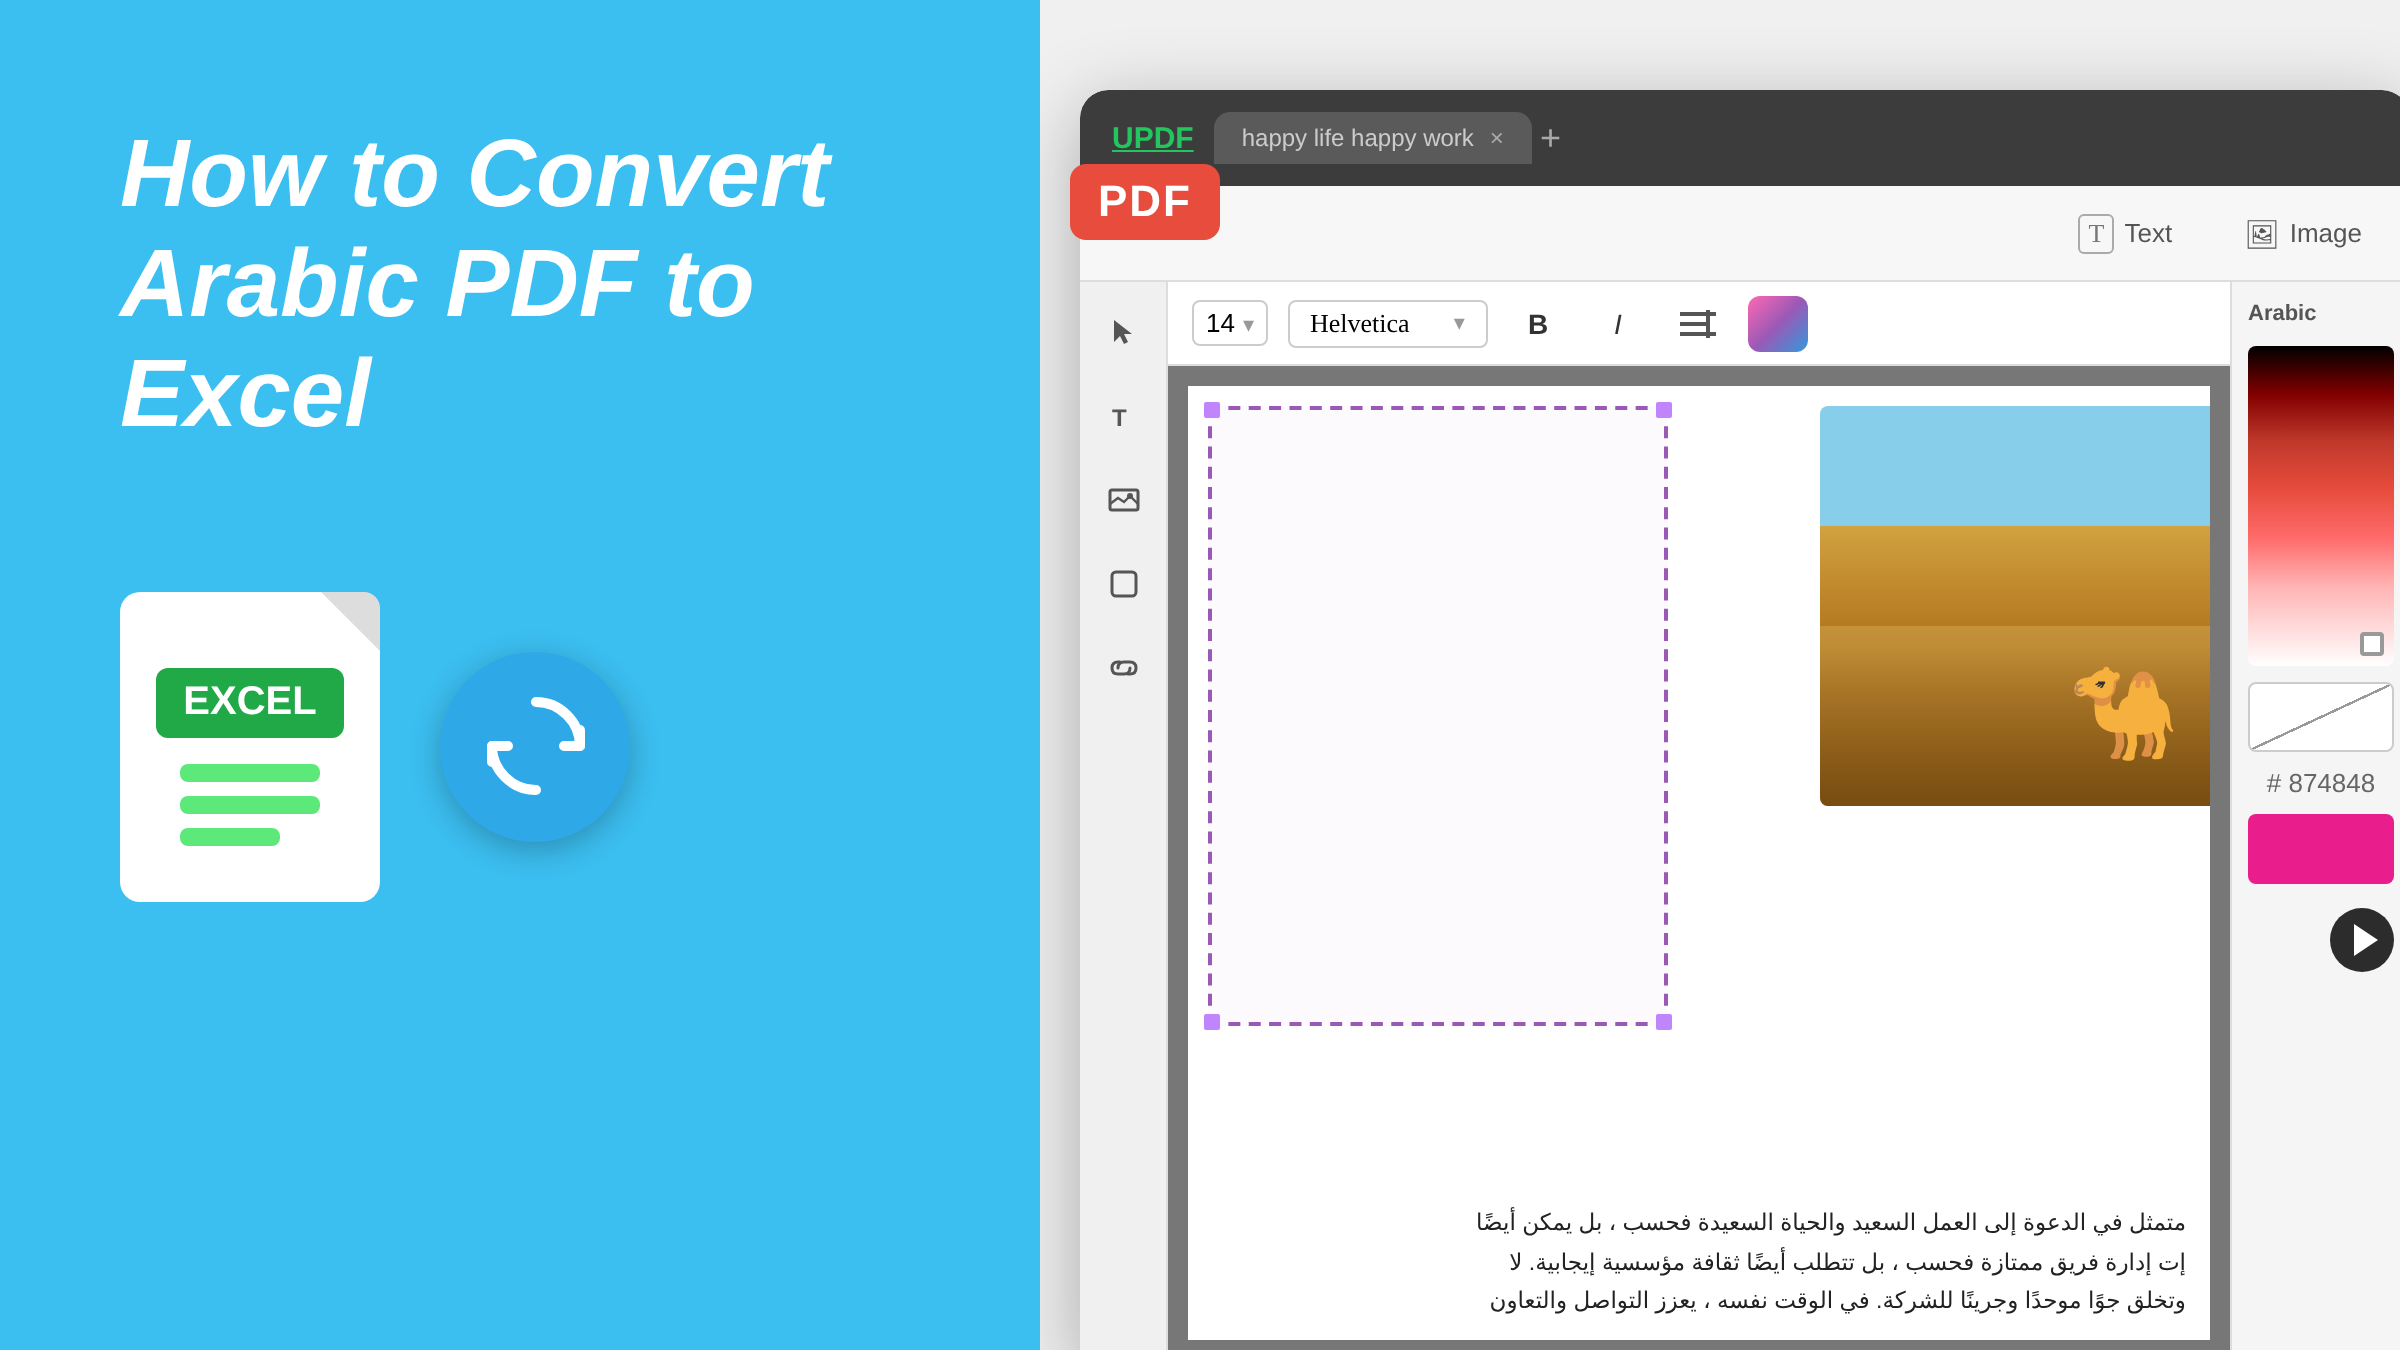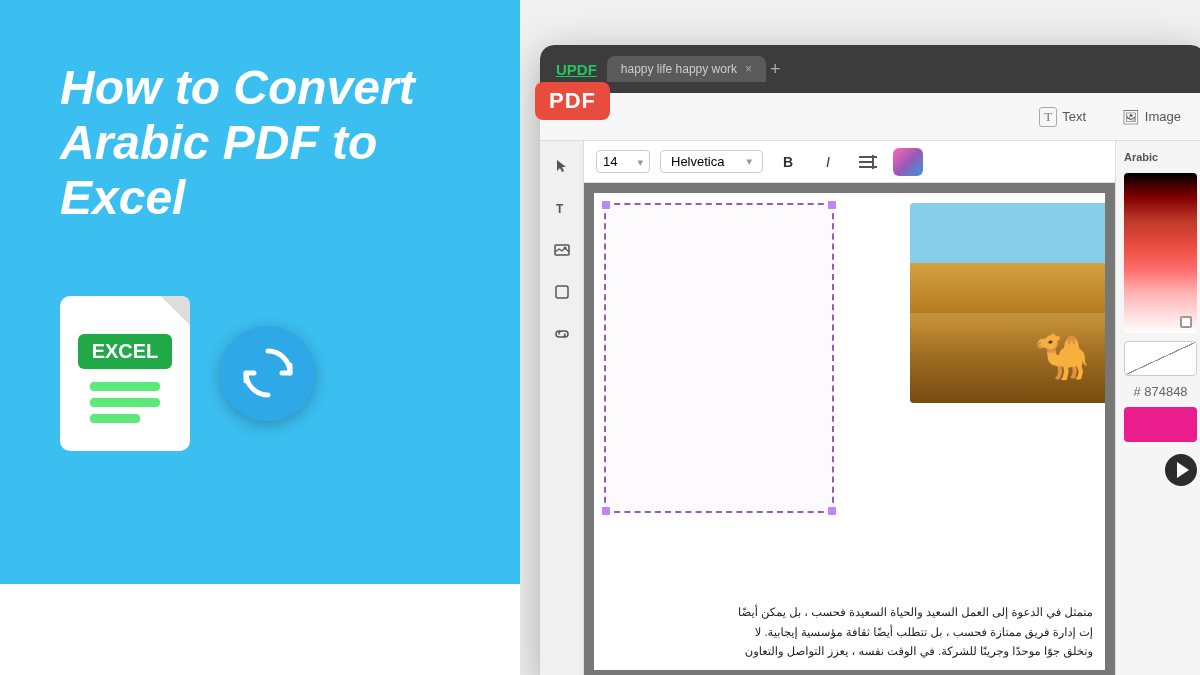--- a/index.html
+++ b/index.html
@@ -7,21 +7,21 @@
       width: 1200px;
       height: 675px;
       overflow: hidden;
       font-family: Arial, sans-serif;
       display: flex;
     }
 
     
     .left-panel {
       width: 520px;
-      height: 584px;
+      height: 675px;
       background: #3bbef0;
       position: relative;
       display: flex;
       flex-direction: column;
       align-items: flex-start;
       padding: 60px 50px 40px 60px;
       flex-shrink: 0;
     }
 
     .left-title {
@@ -265,34 +265,35 @@
       flex-shrink: 0;
     }
     .font-size-select {
       background: white;
       border: 1px solid #ccc;
       border-radius: 4px;
       padding: 3px 6px;
       font-size: 13px;
       display: flex;
       align-items: flex-end;
-      gap: 20px;
+      gap: 4px;
       cursor: pointer;
     }
     .font-family-select {
       background: white;
       border: 1px solid #ccc;
       border-radius: 4px;
       padding: 3px 10px;
       font-size: 13px;
       display: flex;
       align-items: center;
       gap: 16px;
       cursor: pointer;
       min-width: 100px;
+      font-family: Liberation Serif, serif;
     }
     .format-btn {
       width: 30px;
       height: 28px;
       display: flex;
       align-items: center;
       justify-content: center;
       border-radius: 4px;
       cursor: pointer;
       font-size: 14px;

